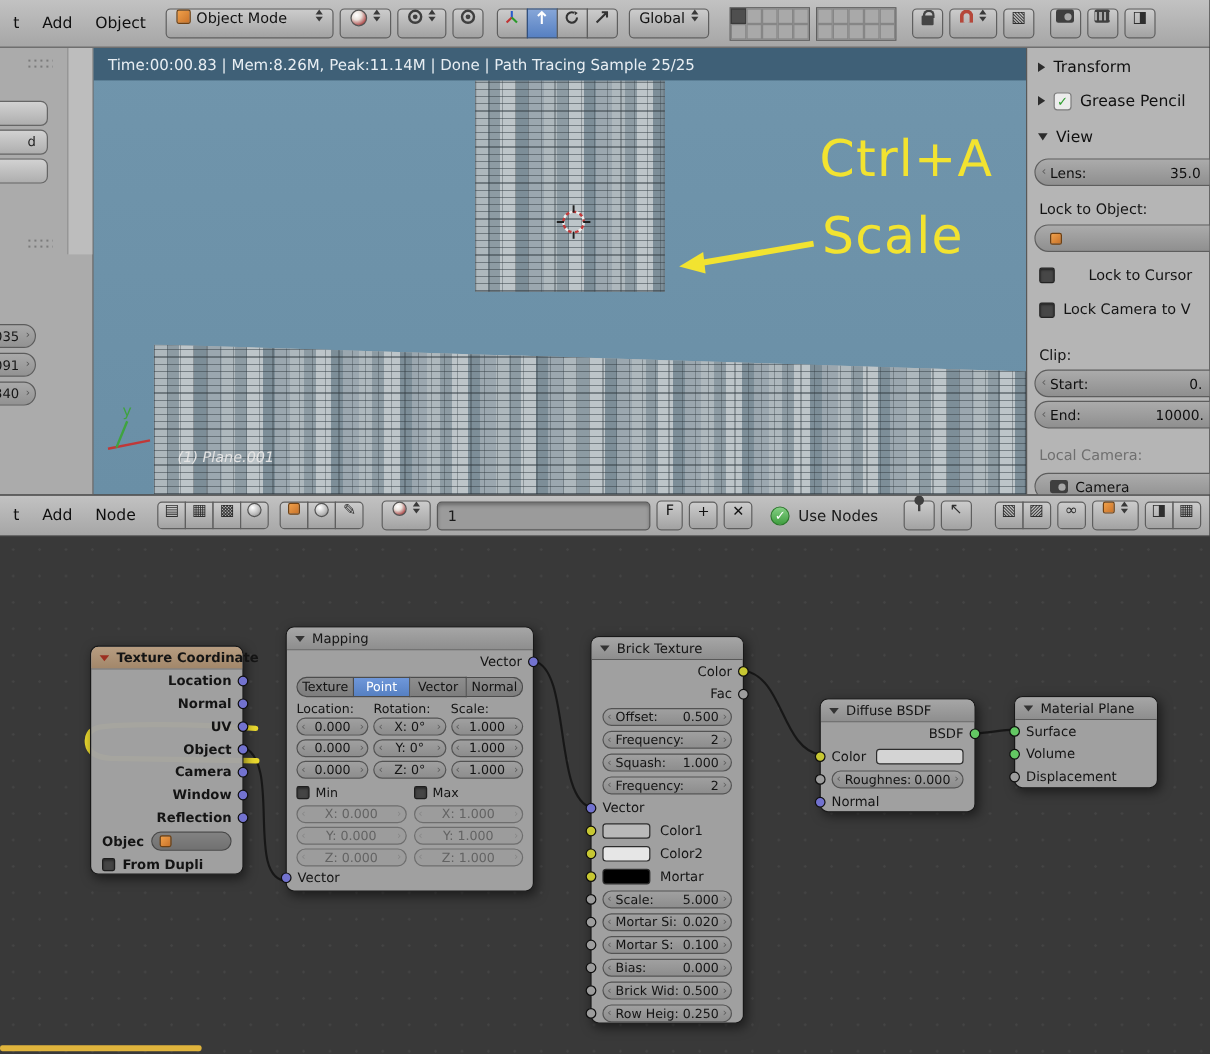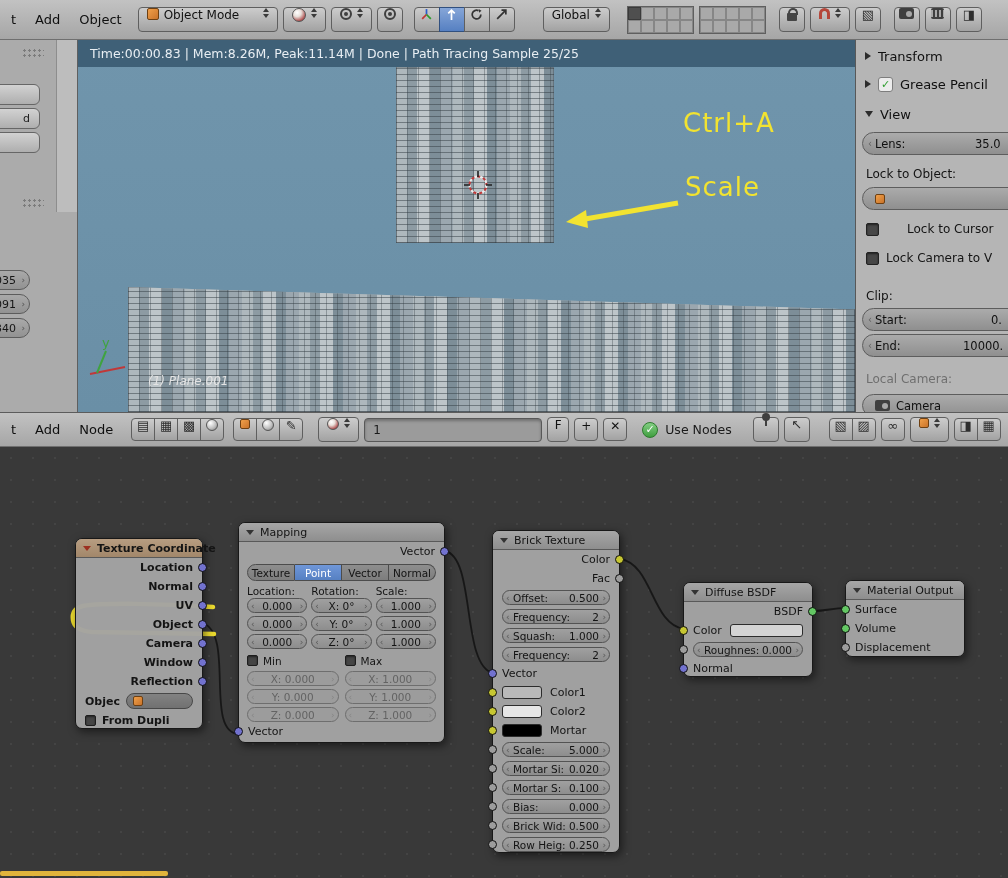--- a/index.html
+++ b/index.html
@@ -58,21 +58,21 @@
 .shelf-num::after{content:"›";position:absolute;right:4px;font-size:9px;color:rgba(0,0,0,.5);}
 #vp{position:absolute;left:78px;top:0;width:777px;height:372px;background:linear-gradient(#7095ac,#6a8fa6);overflow:hidden;}
 #stats{position:absolute;left:0;top:0;width:100%;height:27px;background:#3f6077;color:#e8eef3;font-size:12.5px;display:flex;align-items:center;padding:12px 12px;}
 .bricks{background-color:#a4aeb3;background-image:
  repeating-linear-gradient(0deg,rgba(50,60,66,.5) 0 1px,transparent 1px 6px),
  repeating-linear-gradient(90deg,rgba(50,60,66,.35) 0 1px,transparent 1px 11px),
  repeating-linear-gradient(90deg,#aeb8bd 0 11px,#8d9ba3 11px 21px,#bdc5c9 21px 34px,#7d8e98 34px 44px,#9ba7af 44px 57px);
  box-shadow:inset 0 0 0 1px rgba(30,40,46,.25);}
 #pillar{position:absolute;left:318px;top:27px;width:158px;height:176px;}
 #ground{position:absolute;left:50px;top:247px;width:727px;height:125px;clip-path:polygon(0 0,100% 18%,100% 100%,0 100%);}
-.anno{position:absolute;color:#f2e330;font-size:26px;letter-spacing:1px;white-space:nowrap;}
+.anno{position:absolute;color:#f2e330;font-size:42px;letter-spacing:1px;white-space:nowrap;}
 #objlabel{position:absolute;left:70px;top:334px;color:#e3e3e3;font-size:12px;font-style:italic;}
 #vp-overlay{position:absolute;left:0;top:0;width:777px;height:372px;}
 
 
 #n-panel{position:absolute;left:855px;top:0;width:153px;height:372px;background:#b5b5b5;border-left:1px solid #585858;overflow:hidden;font-size:12px;}
 .sect{position:absolute;left:0;display:flex;align-items:center;gap:7px;height:24px;padding:0 9px;font-size:13px;color:#101010;width:100%;}
 .tri-r{width:0;height:0;border-top:4.5px solid transparent;border-bottom:4.5px solid transparent;border-left:6px solid #2c2c2c;flex:none;}
 .tri-d{width:0;height:0;border-left:4.5px solid transparent;border-right:4.5px solid transparent;border-top:6px solid #2c2c2c;flex:none;}
 .gpico{width:15px;height:15px;border-radius:3px;background:#ececec;border:1px solid #7d7d7d;display:flex;align-items:center;justify-content:center;flex:none;}
 .gpico::after{content:"✓";color:#2f9e2f;font-size:11px;font-weight:bold;}
@@ -175,21 +175,21 @@
           <path d="M10 6 a4 4 0 1 1 -2.2 -3.5" stroke="#333" stroke-width="1.6" fill="none"></path>
           <path d="M8 1 L10.6 2.6 L8.4 4.4" fill="#333"></path>
         </svg>
     </div>
     <div class="btn ib">
       <svg width="13" height="13" viewBox="0 0 12 12">
           <path d="M2 10 L10 2 M6 2 H10 V6" stroke="#333" stroke-width="1.6" fill="none"></path>
         </svg>
     </div>
   </div>
-  <div class="btn" style="margin-left:23px;">
+  <div class="btn" style="margin-left:4px;">
     <span>Global</span>
     <span class="spin">
         <b class="u"></b>
         <b class="d"></b>
       </span>
   </div>
   <div class="layers" style="margin-left:12px;">
     <i class="on"></i>
       <i></i>
       <i></i>
@@ -698,21 +698,21 @@
     </div>
     <div class="nrow">
       <span class="sock l sv"></span>
       <span>Normal</span>
     </div>
   </div>
 
   <div class="node" style="left:845px;top:133px;width:120px;height:77px;">
     <div class="nhead">
       <span class="htri"></span>
-      <span>Material Output</span>
+      <span>Material Plane</span>
     </div>
     <div class="nrow">
       <span class="sock l ssh"></span>
       <span>Surface</span>
     </div>
     <div class="nrow">
       <span class="sock l ssh"></span>
       <span>Volume</span>
     </div>
     <div class="nrow">

